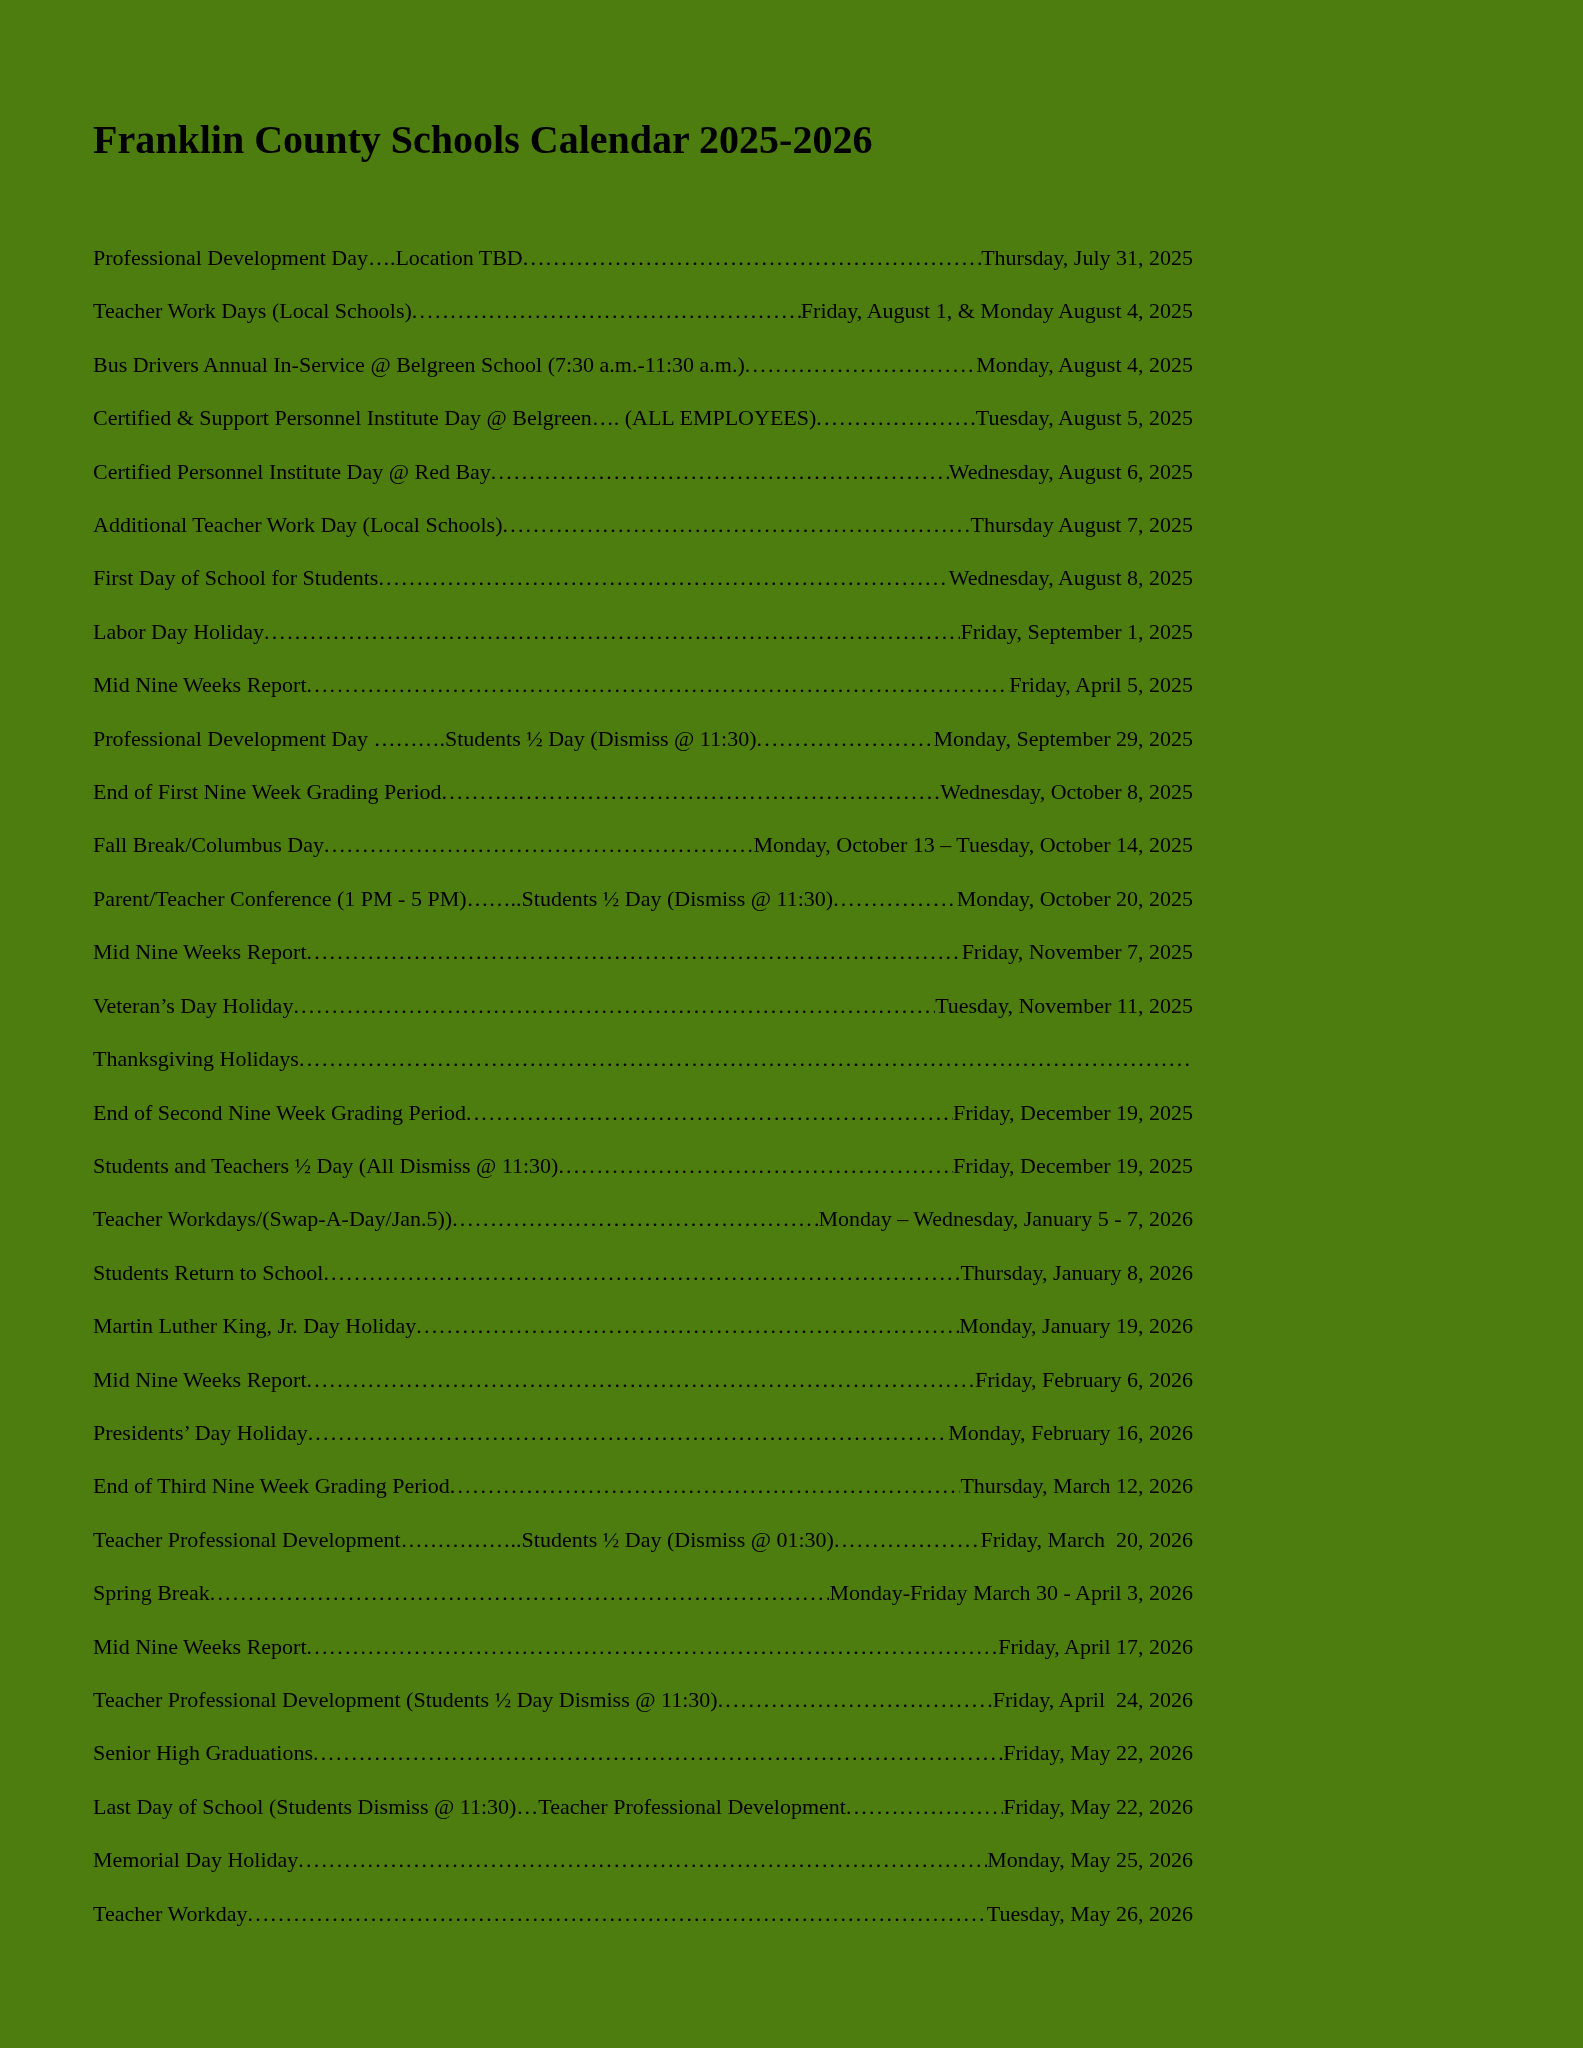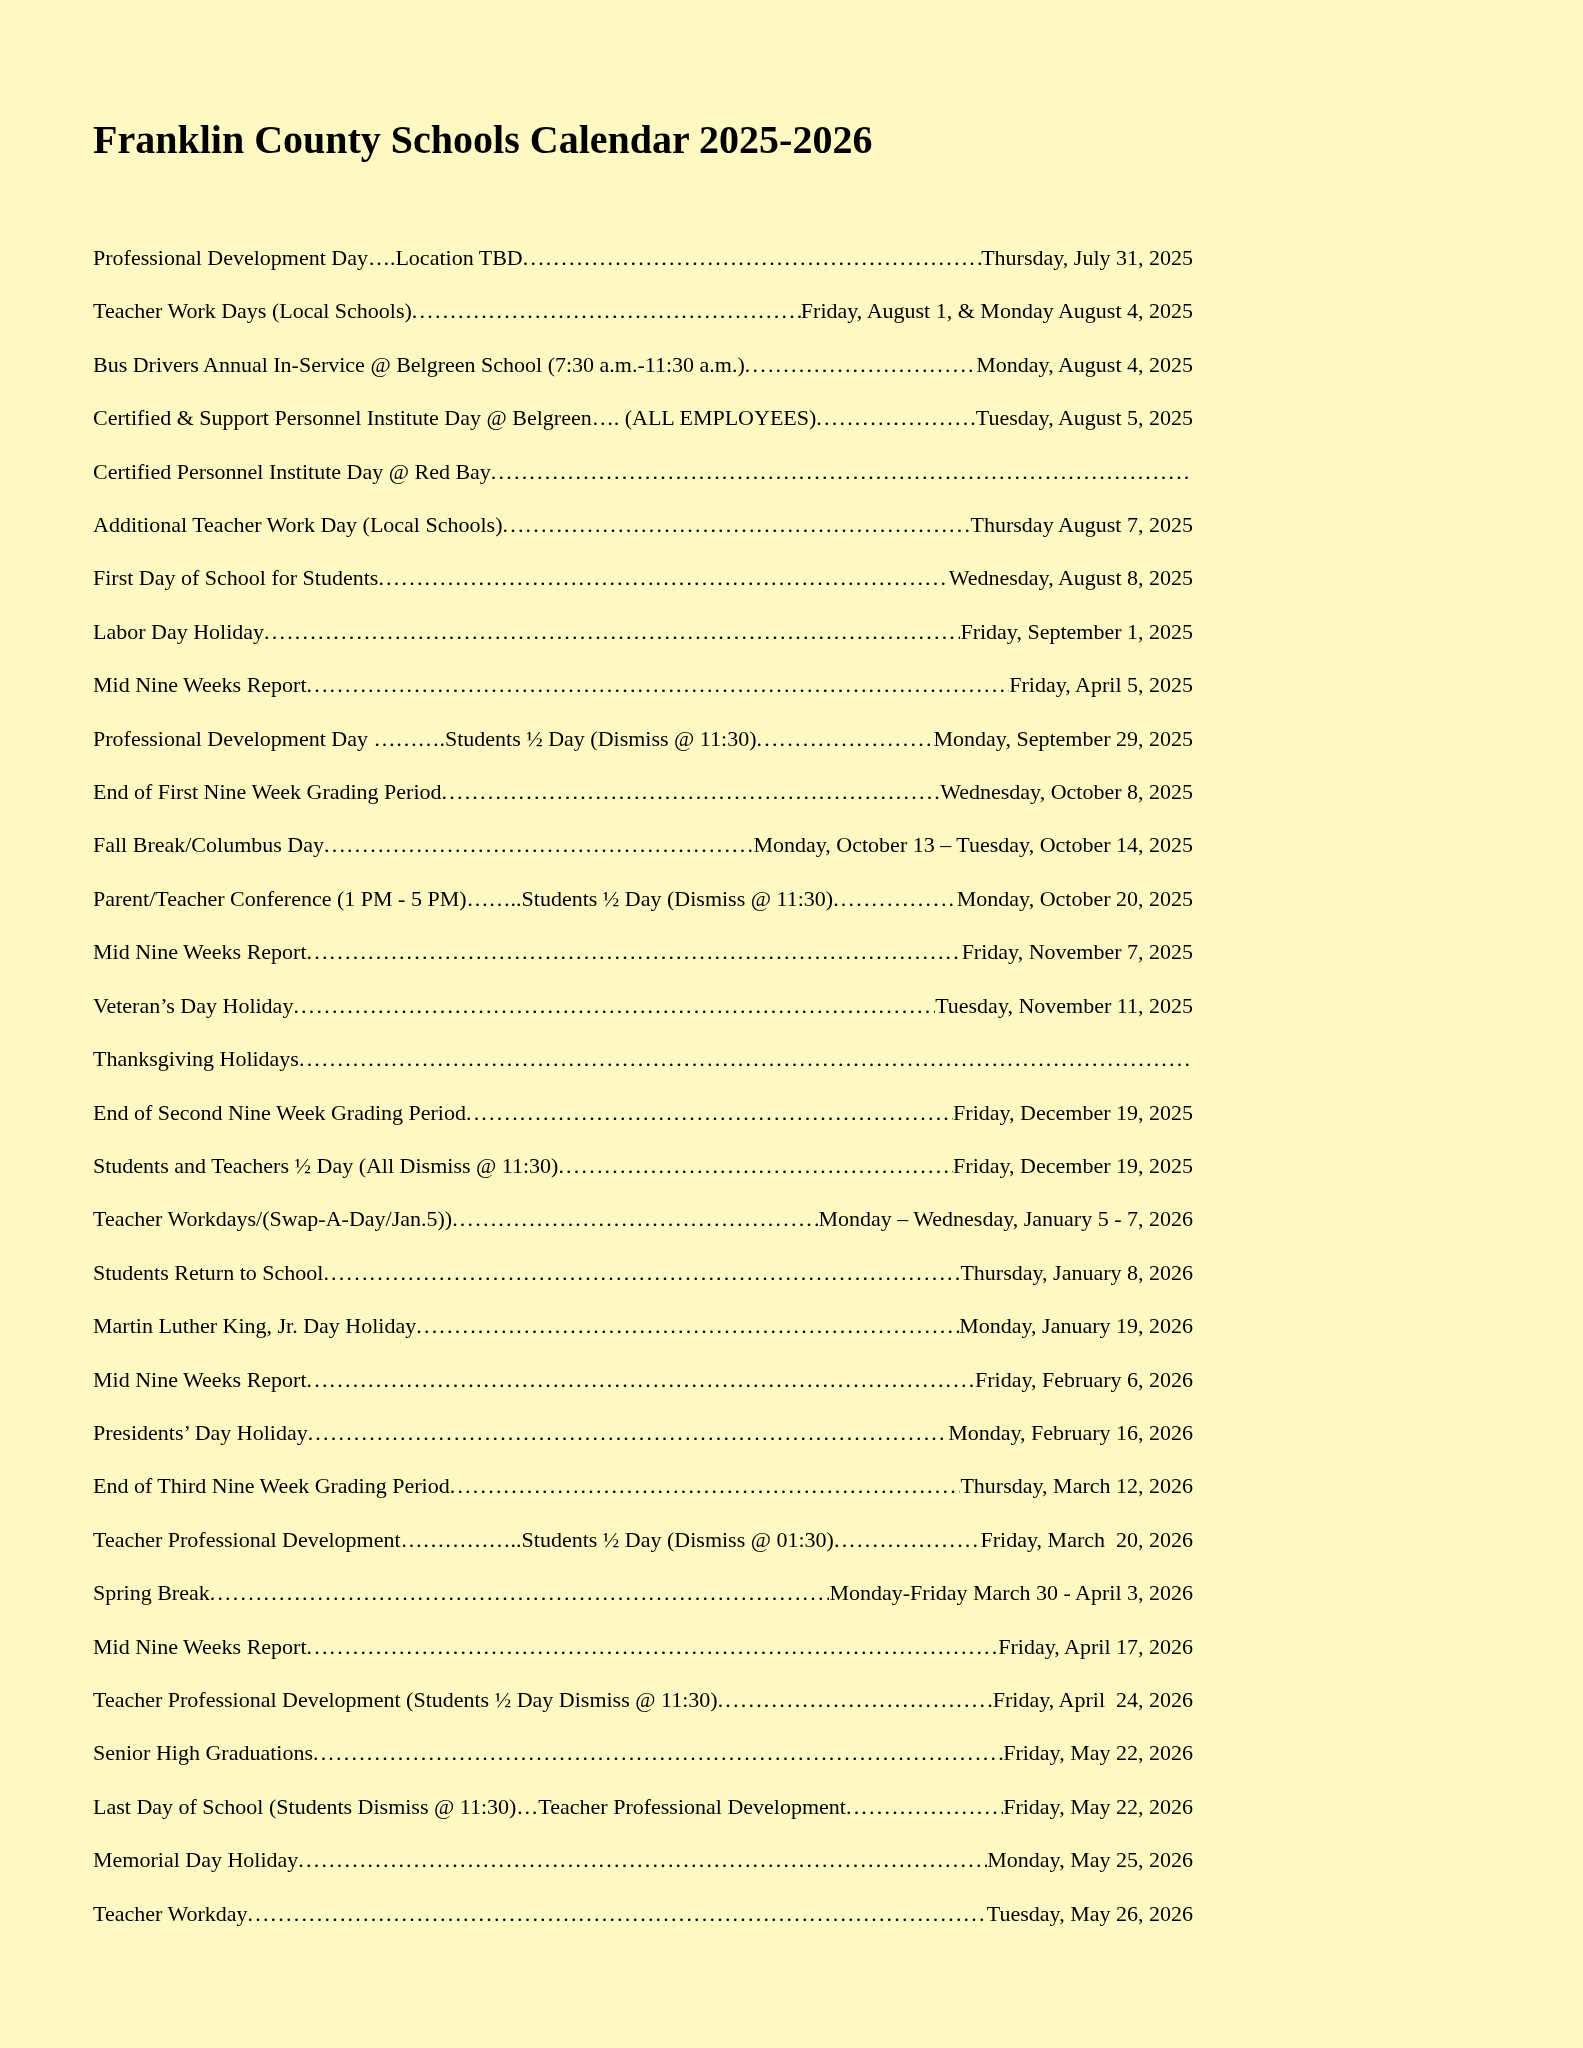--- a/index.html
+++ b/index.html
@@ -4,21 +4,21 @@
 <style>
   html, body {
     margin: 0;
     padding: 0;
     background: #ffffff;
   }
   .page {
     position: relative;
     width: 1583px;
     height: 2048px;
-    background: #fef9c3;
+    background: #4d7c0f;
     color: #000000;
     font-family: "Liberation Serif", "DejaVu Serif", serif;
     overflow: hidden;
   }
   .title {
     position: absolute;
     left: 93px;
     top: 120px;
     margin: 0;
     font-size: 40px;
@@ -73,20 +73,21 @@
         <span class="date">Monday, August 4, 2025</span>
       </div>
       <div class="row">
         <span class="label">Certified &amp; Support Personnel Institute Day @ Belgreen…. (ALL EMPLOYEES)</span>
         <span class="leader">............................................................................................................................................................................................................................................................................................................</span>
         <span class="date">Tuesday, August 5, 2025</span>
       </div>
       <div class="row">
         <span class="label">Certified Personnel Institute Day @ Red Bay</span>
         <span class="leader">............................................................................................................................................................................................................................................................................................................</span>
+        <span class="date">Wednesday, August 6, 2025</span>
       </div>
       <div class="row">
         <span class="label">Additional Teacher Work Day (Local Schools)</span>
         <span class="leader">............................................................................................................................................................................................................................................................................................................</span>
         <span class="date">Thursday August 7, 2025</span>
       </div>
       <div class="row">
         <span class="label">First Day of School for Students</span>
         <span class="leader">............................................................................................................................................................................................................................................................................................................</span>
         <span class="date">Wednesday, August 8, 2025</span>

